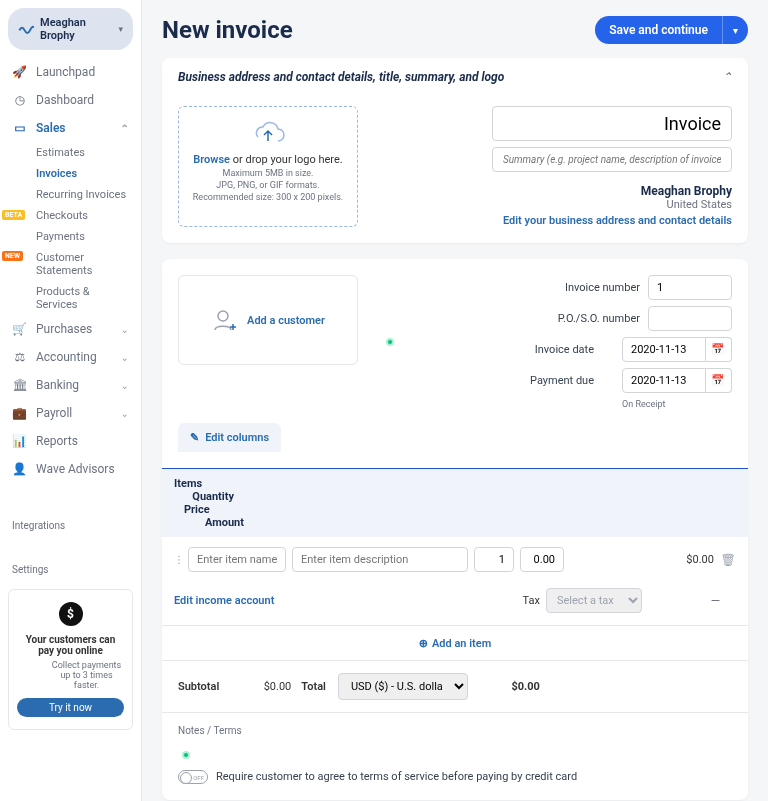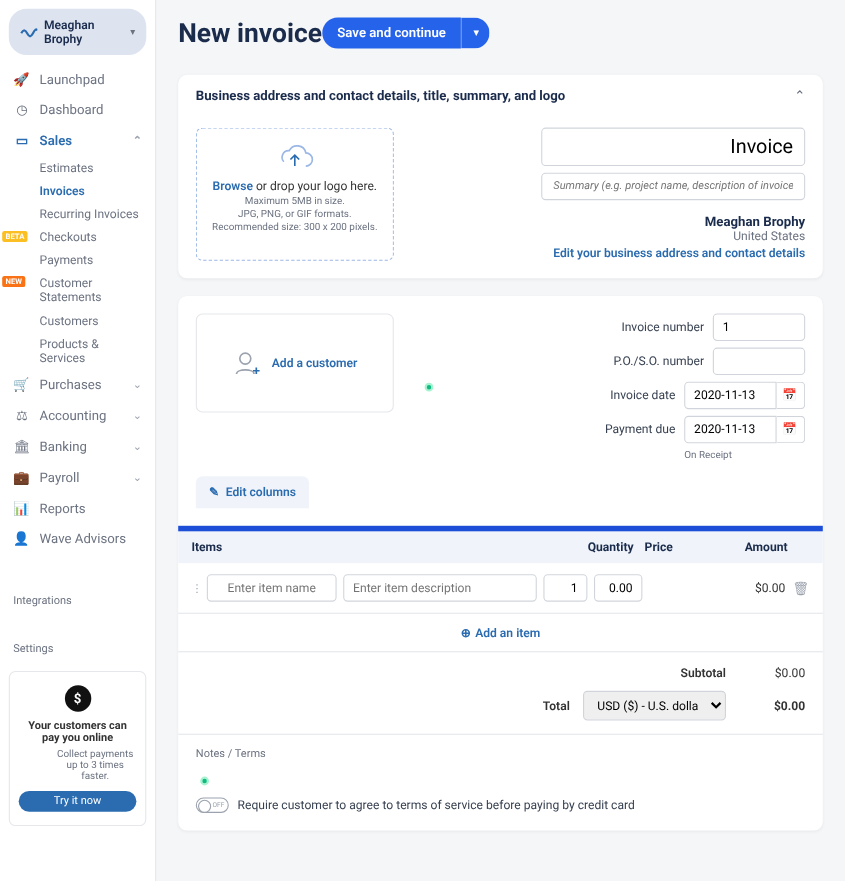--- a/index.html
+++ b/index.html
@@ -17,28 +17,28 @@
 .sub-item.active { color: #2b6cb0; font-weight: 600; }
 .badge-beta { position: absolute; left: 2px; top: 5px; background: #fbbf24; color: #fff; font-size: 7px; padding: 1px 3px; border-radius: 2px; font-weight: 700; }
 .badge-new { position: absolute; left: 2px; top: 4px; background: #f97316; color: #fff; font-size: 7px; padding: 1px 3px; border-radius: 2px; font-weight: 700; }
 .sidebar-footer-link { padding: 4px 12px; color: #6b7280; font-size: 10px; cursor: pointer; margin-top: 25px; }
 .promo-card { margin: 10px 8px; border: 1px solid #e5e7eb; border-radius: 6px; padding: 12px 8px; text-align: center; }
 .promo-card .circle { width: 24px; height: 24px; background: #111; color: #fff; border-radius: 50%; display: flex; align-items: center; justify-content: center; margin: 0 auto 8px; font-weight: 700; font-size: 12px; }
 .promo-card .title { font-weight: 700; font-size: 10px; margin-bottom: 4px; }
 .promo-card .sub { font-size: 9px; color: #6b7280; margin-bottom: 8px; margin-left: 32px; }
 .promo-card .btn { background: #2b6cb0; color: #fff; border: none; border-radius: 12px; padding: 4px 16px; font-size: 10px; cursor: pointer; width: 100%; }
 .main { flex: 1; padding: 16px 20px; }
-.header { display: flex; align-items: center; margin-bottom: 24px; }
+.header { display: flex; align-items: center; justify-content: space-between; margin-bottom: 14px; }
 .header h1 { font-size: 24px; font-weight: 700; color: #1a2b4c; }
 .btn-primary { background: #2563eb; color: #fff; border: none; border-radius: 16px; padding: 7px 14px; font-size: 12px; font-weight: 600; cursor: pointer; display: inline-flex; align-items: center; }
 .btn-split { display: inline-flex; }
 .btn-split .main-b { border-radius: 16px 0 0 16px; }
 .btn-split .caret { background: #2563eb; color: #fff; border: none; border-left: 1px solid rgba(255,255,255,.3); border-radius: 0 16px 16px 0; padding: 7px 10px; cursor: pointer; font-size: 10px; }
 .card { background: #fff; border-radius: 8px; margin-bottom: 16px; box-shadow: 0 1px 3px rgba(0,0,0,.05); }
-.card-head { display: flex; align-items: center; justify-content: space-between; padding: 12px 16px; cursor: pointer; }
+.card-head { display: flex; align-items: center; justify-content: space-between; padding: 12px 16px; cursor: pointer; font-style: italic; }
 .card-head .title { font-weight: 700; font-size: 12px; color: #1a2b4c; }
 .biz-body { display: flex; gap: 24px; padding: 10px 16px 16px; }
 .dropzone { flex: 0 0 180px; border: 1px dashed #9ab7e6; border-radius: 6px; padding: 14px 6px; text-align: center; }
 .dropzone .cloud { margin: 0 auto 6px; }
 .dropzone .line1 { font-size: 11px; }
 .dropzone .line1 a { color: #2b6cb0; font-weight: 600; text-decoration: none; }
 .dropzone .hint { font-size: 9px; color: #6b7280; margin-top: 2px; }
 .biz-right { flex: 1; display: flex; flex-direction: column; align-items: flex-end; }
 .biz-right input { width: 240px; border: 1px solid #d1d5db; border-radius: 4px; padding: 6px 10px; text-align: right; margin-bottom: 6px; font-size: 18px; }
 .biz-right input.summary { font-size: 10px; color: #9ca3af; font-style: italic; }
@@ -47,49 +47,49 @@
 .biz-right .link { color: #2b6cb0; font-weight: 600; font-size: 11px; cursor: pointer; margin-top: 3px; }
 .inv-body { padding: 16px; }
 .inv-top { display: flex; gap: 24px; }
 .add-customer { flex: 0 0 180px; border: 1px solid #e5e7eb; border-radius: 6px; display: flex; align-items: center; justify-content: center; gap: 8px; height: 90px; cursor: pointer; }
 .add-customer .label { color: #2b6cb0; font-weight: 600; font-size: 11px; }
 .dot-green { width: 8px; height: 8px; background: #10b981; border: 2px solid #a7f3d0; border-radius: 50%; align-self: center; margin-left: 4px; }
 .inv-fields { flex: 1; display: flex; flex-direction: column; gap: 6px; align-items: flex-end; }
 .fld-row { display: flex; align-items: center; gap: 8px; }
 .fld-row label { font-size: 11px; color: #374151; width: 95px; text-align: right; }
 .fld-row input { border: 1px solid #d1d5db; border-radius: 4px; padding: 5px 8px; width: 84px; font-size: 11px; }
-.fld-row .date { display: flex; }
+.fld-row .date { display: flex; margin-left: 20px; }
 .fld-row .date input { border-radius: 4px 0 0 4px; }
 .fld-row .date .cal { border: 1px solid #d1d5db; border-left: none; border-radius: 0 4px 4px 0; width: 26px; display: flex; align-items: center; justify-content: center; font-size: 11px; color: #6b7280; cursor: pointer; }
 .small-hint { font-size: 9px; color: #6b7280; margin-left: 103px; align-self: flex-start; margin-left: auto; width: 110px; text-align: left; }
 .edit-cols { display: inline-flex; align-items: center; gap: 6px; color: #2b6cb0; font-weight: 600; font-size: 11px; padding: 8px 12px; background: #f0f4fa; border-radius: 6px 6px 0 0; margin-top: 14px; cursor: pointer; }
-.table-head { display: flex; background: #f0f4fa; padding: 8px 12px; font-weight: 700; font-size: 11px; color: #1a2b4c; border-top: 5px solid #1d4ed8; }
+.table-head { display: flex; background: #f0f4fa; padding: 8px 12px; font-weight: 700; font-size: 11px; color: #1a2b4c; border-top: 1px solid #1d4ed8; flex-direction: column; }
 .col-items { flex: 1; }
 .col-qty { width: 60px; text-align: right; }
 .col-price { width: 60px; text-align: left; margin-left: 10px; }
 .col-amount { width: 70px; text-align: right; }
 .col-del { width: 20px; }
 .table-row { display: flex; align-items: center; padding: 10px 12px; gap: 6px; }
 .grip { color: #9ca3af; font-size: 10px; cursor: grab; width: 8px; }
 .table-row input { border: 1px solid #d1d5db; border-radius: 4px; padding: 5px 8px; font-size: 11px; }
-.inp-name { width: 118px; text-align: center; }
+.inp-name { width: 98px; }
 .inp-desc { width: 176px; }
 .inp-qty { width: 40px; text-align: right; }
 .inp-price { width: 44px; text-align: right; }
 .amt { width: 70px; text-align: right; font-size: 11px; margin-left: auto; }
 .del { width: 16px; text-align: center; color: #9ca3af; cursor: pointer; }
 .tax-row { display: flex; align-items: center; padding: 6px 12px 12px; }
 .tax-row .inc { color: #2b6cb0; font-weight: 600; font-size: 11px; cursor: pointer; }
 .tax-row .spacer { flex: 1; }
 .tax-row .tax-label { font-size: 11px; margin-right: 6px; }
 .tax-row select { border: 1px solid #d1d5db; border-radius: 4px; padding: 4px 6px; font-size: 11px; color: #9ca3af; width: 96px; }
 .dash { width: 70px; text-align: right; color: #6b7280; margin-left: 8px; }
 .add-item-row { text-align: center; padding: 10px; border-top: 1px solid #e5e7eb; border-bottom: 1px solid #e5e7eb; }
 .add-item-row .link { color: #2b6cb0; font-weight: 600; font-size: 11px; cursor: pointer; display: inline-flex; align-items: center; gap: 4px; }
-.totals { padding: 12px 16px; display: flex; flex-direction: column; gap: 10px; }
+.totals { padding: 12px 16px; display: flex; flex-direction: row; gap: 10px; }
 .total-row { display: flex; align-items: center; justify-content: flex-end; gap: 12px; font-size: 11px; }
 .total-row .lbl { font-weight: 600; }
 .total-row .val { width: 60px; text-align: right; }
 .total-row select { border: 1px solid #d1d5db; border-radius: 4px; padding: 5px 8px; font-size: 11px; width: 130px; }
 .notes-sec { border-top: 1px solid #e5e7eb; padding: 12px 16px; }
 .notes-sec .lbl { font-size: 10px; color: #6b7280; }
 .notes-sec textarea { width: 100%; border: none; resize: none; font-size: 11px; color: #9ca3af; font-style: italic; padding: 4px 0; font-family: inherit; }
 .terms-check { display: flex; align-items: flex-start; gap: 8px; padding: 0 16px 16px; }
 .toggle-off { width: 30px; height: 14px; border: 1px solid #9ca3af; border-radius: 8px; position: relative; font-size: 6px; color: #9ca3af; display: flex; align-items: center; justify-content: flex-end; padding-right: 3px; cursor: pointer; flex-shrink: 0; }
 .toggle-off::before { content: ''; position: absolute; left: 1px; top: 1px; width: 10px; height: 10px; background: #fff; border: 1px solid #9ca3af; border-radius: 50%; }
@@ -122,21 +122,20 @@
       <span class="icon">▭</span>
       <span>Sales</span>
       <span class="chev">⌃</span>
     </div>
     <div class="sub-item">Estimates</div>
     <div class="sub-item active">Invoices</div>
     <div class="sub-item">Recurring Invoices</div>
     <div class="sub-item"><span class="badge-beta">BETA</span><span>Checkouts</span></div>
     <div class="sub-item">Payments</div>
     <div class="sub-item"><span class="badge-new">NEW</span><span>Customer Statements</span></div>
-    <div class="sub-item">Customers</div>
     <div class="sub-item">Products &amp; Services</div>
 
     <div class="nav-item">
       <span class="icon">🛒</span>
       <span>Purchases</span>
       <span class="chev">⌄</span>
     </div>
     <div class="nav-item">
       <span class="icon">⚖</span>
       <span>Accounting</span>
@@ -264,20 +263,28 @@
       <div class="table-row">
         <span class="grip">⋮⋮</span>
         <input class="inp-name" placeholder="Enter item name" style="">
         <input class="inp-desc" placeholder="Enter item description" style="">
         <input class="inp-qty" value="1" style="">
         <input class="inp-price" value="0.00" style="">
         <span class="amt">$0.00</span>
         <span class="del">🗑</span>
       </div>
 
+      <div class="tax-row">
+        <span class="inc">Edit income account</span>
+        <span class="spacer"></span>
+        <span class="tax-label">Tax</span>
+        <select><option>Select a tax</option></select>
+        <span class="dash">—</span>
+        <span style="width:16px;"></span>
+      </div>
 
       <div class="add-item-row">
         <span class="link">
           <span>⊕</span>
           <span>Add an item</span>
         </span>
       </div>
 
       <div class="totals">
         <div class="total-row">

